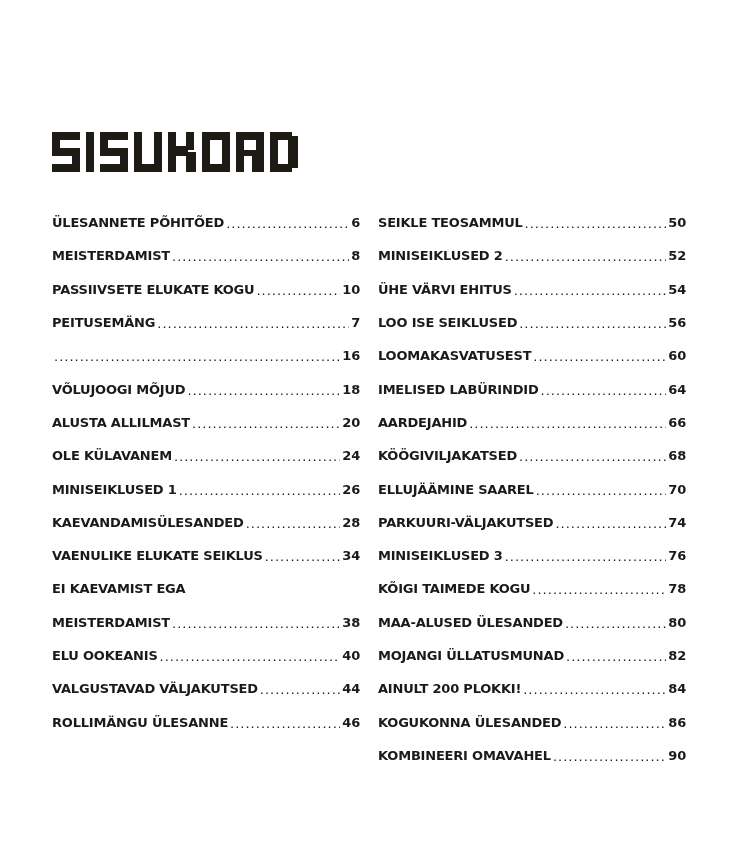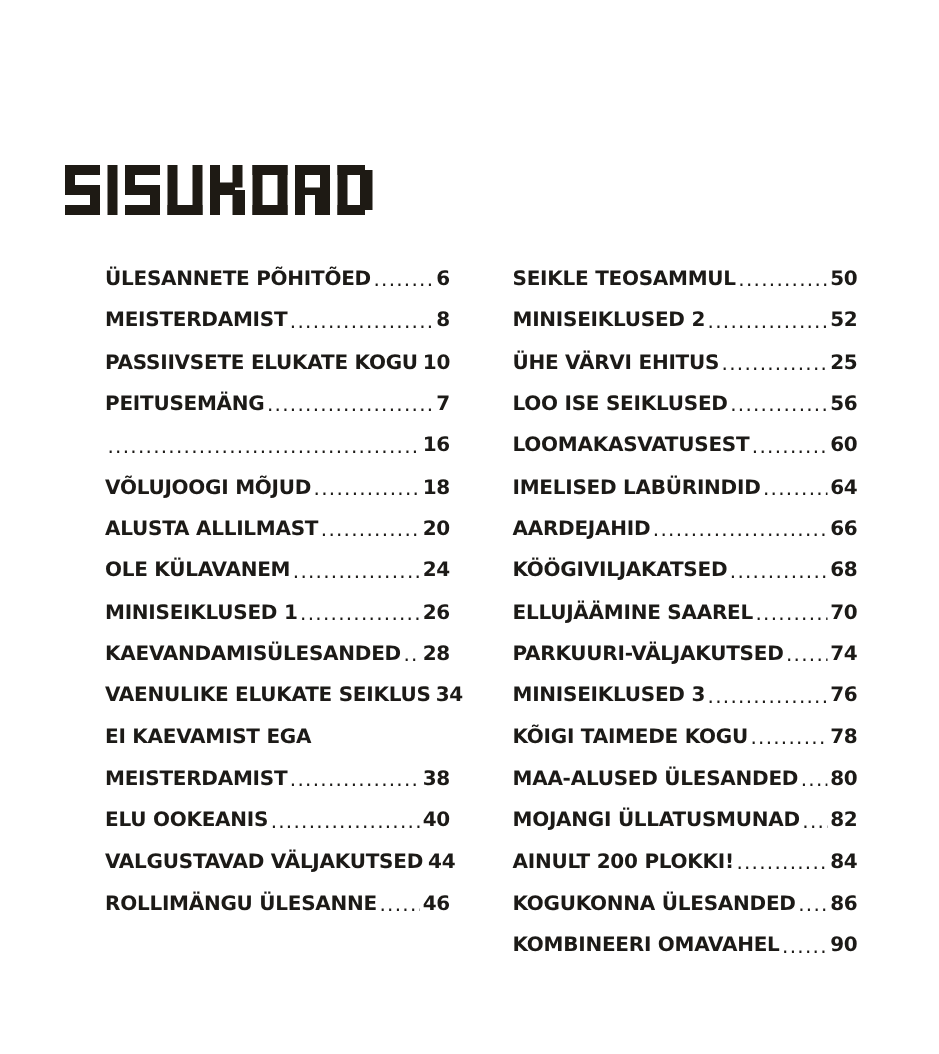--- a/index.html
+++ b/index.html
@@ -6,22 +6,22 @@
   body {
     width: 751px; height: 843px; background: #ffffff; position: relative; overflow: hidden;
     font-family: "DejaVu Sans", "Liberation Sans", sans-serif; color: #1c1a17;
   }
   .title { position: absolute; left: 52px; top: 132px; width: 262px; height: 40px; }
   .title svg { display: block; }
   .col { position: absolute; top: 206px; width: 308px; }
   .col.left { left: 52px; }
   .col.right { left: 378px; }
   .row {
-    height: 33.3px; display: flex; align-items: center; font-size: 16px; font-weight: bold;
-    letter-spacing: -0.2px; white-space: nowrap; cursor: pointer; margin-left: 32px;
+    height: 33.3px; display: flex; align-items: center; font-size: 13px; font-weight: bold;
+    letter-spacing: -0.2px; white-space: nowrap; cursor: pointer;
   }
   .row .label { flex: 0 0 auto; }
   .row .dots {
     flex: 1 1 auto; overflow: hidden; margin: 0 2px; font-weight: normal; letter-spacing: 1px;
     align-self: center; position: relative; top: 1px;
   }
   .row .dots::before { content: "................................................................................................................"; }
   .row .page { flex: 0 0 auto; }
 </style>
 </head>
@@ -160,21 +160,21 @@
       <span class="page">50</span>
     </div>
   <div class="row">
       <span class="label">MINISEIKLUSED 2</span>
       <span class="dots"></span>
       <span class="page">52</span>
     </div>
   <div class="row">
       <span class="label">ÜHE VÄRVI EHITUS</span>
       <span class="dots"></span>
-      <span class="page">25</span>
+      <span class="page">54</span>
     </div>
   <div class="row">
       <span class="label">LOO ISE SEIKLUSED</span>
       <span class="dots"></span>
       <span class="page">56</span>
     </div>
   <div class="row">
       <span class="label">LOOMAKASVATUSEST</span>
       <span class="dots"></span>
       <span class="page">60</span>

